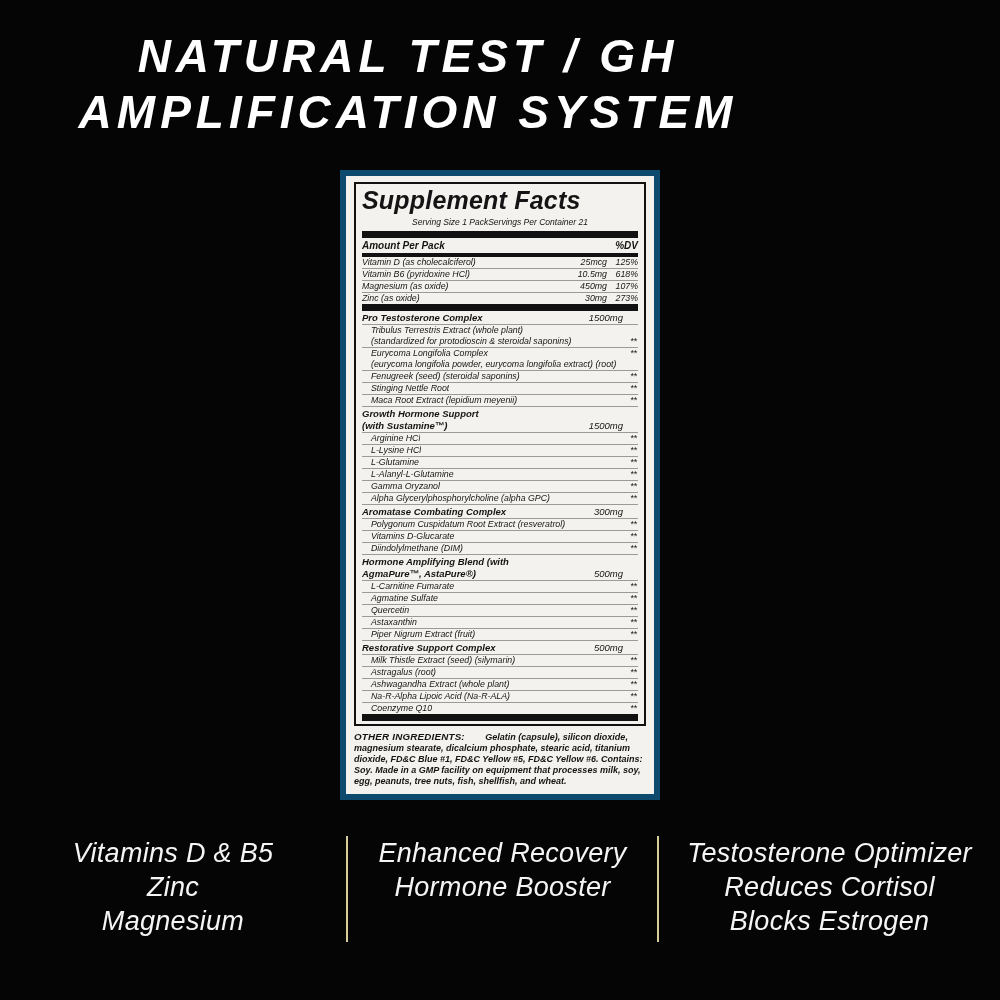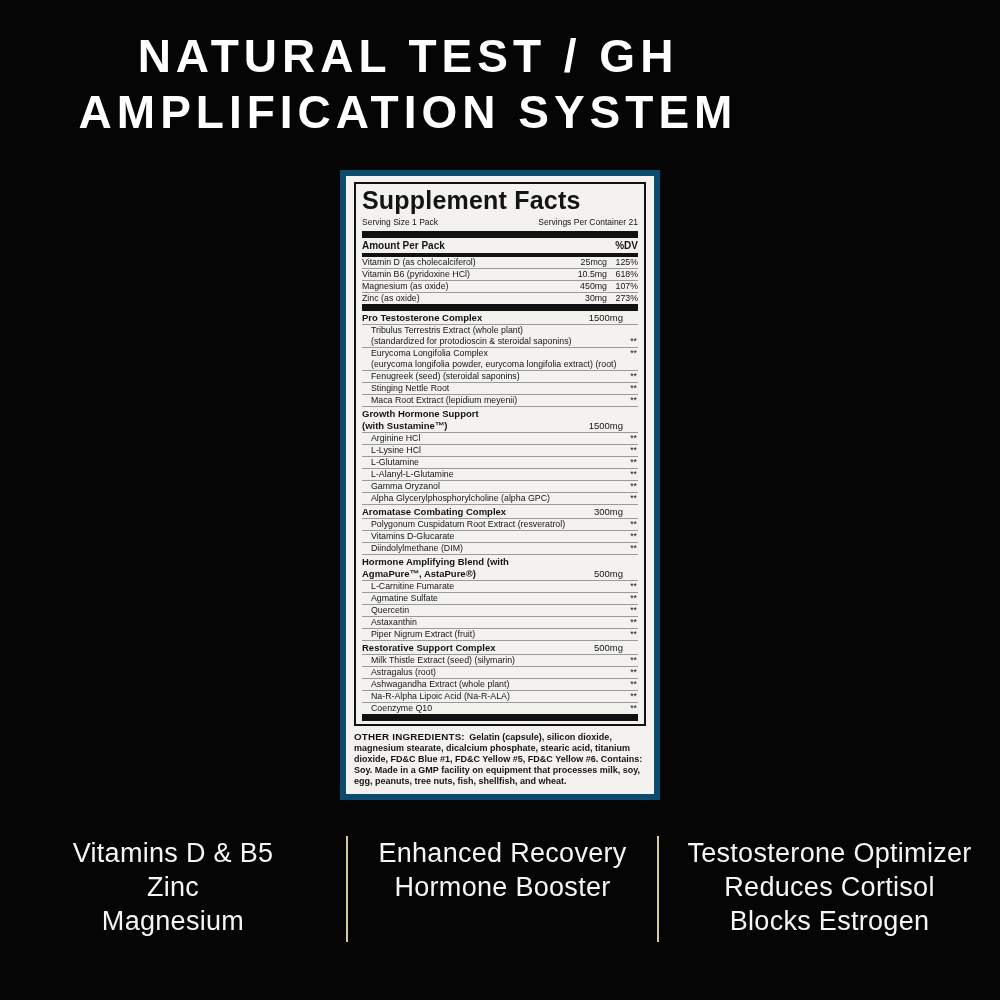--- a/index.html
+++ b/index.html
@@ -2,50 +2,50 @@
 <html style="--bg: #050505; --headline: #ffffff; --panel: #f4f2ee; --ink: #141414; --benefit: #f5f5f5; --divider: #d6cd9b;"><head>
 <meta charset="utf-8">
 <style>
   :root{
     --bg:#050505; --panel:#f4f2ee; --ink:#141414; --hairline:#9a9a9a;
     --divider:#d6cd9b; --benefit:#f5f5f5; --headline:#ffffff;
   }
   *{margin:0;padding:0;box-sizing:border-box;}
   html,body{background:var(--bg);}
   body{width:1000px;height:1000px;overflow:hidden;font-family:"Liberation Sans",sans-serif;}
-  .stage{position:relative;width:816px;height:1000px;background:var(--bg);}
+  .stage{position:relative;width:816px;height:1000px;background:var(--bg);font-style:italic;}
 
   .headline{position:absolute;top:28px;left:0;width:100%;text-align:center;
     color:var(--headline);font-weight:bold;font-size:46px;line-height:56px;letter-spacing:5px;}
 
   .panel{position:absolute;left:340px;top:170px;width:320px;height:630px;
     background:var(--panel);color:var(--ink);padding:6px 8px;overflow:hidden;
     border:6px solid #0c4a6e;}
   .sf-box{border:2px solid #121212;padding:3px 6px 3px;background:var(--panel);}
   .sf-title{font-weight:bold;font-size:25px;line-height:27px;letter-spacing:0.2px;}
-  .serving{display:flex;justify-content:space-between;font-size:8.5px;line-height:10px;padding:3px 0 4px;}
+  .serving{display:flex;justify-content:center;font-size:8.5px;line-height:10px;padding:3px 0 4px;}
   .bar{height:7px;background:#121212;}
   .bar.mid{height:4px;}
   .apr{display:flex;justify-content:space-between;font-weight:bold;font-size:10px;line-height:11px;padding:2px 0;}
   .row{display:flex;justify-content:space-between;align-items:baseline;
     font-size:8.8px;line-height:11px;border-top:1px solid var(--hairline);}
   .row.first,.row.cont{border-top:none;}
   .nm{white-space:nowrap;overflow:hidden;}
   .ind{padding-left:9px;}
   .vals{display:flex;gap:6px;}
   .dv{min-width:25px;text-align:right;}
   .mark{padding-right:1px;}
   .sec-h{display:flex;justify-content:space-between;font-weight:bold;
     font-size:9.5px;line-height:12px;border-top:1px solid var(--hairline);padding-top:1px;}
   .sec-h.first{border-top:none;}
   .sec-h.cont2{border-top:none;padding-top:0;}
   .amt-col{font-weight:normal;margin-right:15px;white-space:nowrap;}
   .foot{font-weight:bold;font-size:9px;line-height:11px;padding-top:3px;}
   .other{margin-top:5px;font-weight:bold;font-size:9px;line-height:11px;text-align:left;}
-  .other .lead{font-size:9.8px;letter-spacing:0.2px;margin-right:2px;}
+  .other .lead{font-size:9.8px;letter-spacing:0.2px;margin-right:18px;}
 
   .benefits{position:absolute;left:0;top:836px;width:1000px;display:flex;align-items:stretch;}
   .bcol{color:var(--benefit);text-align:center;font-size:27px;line-height:34px;letter-spacing:0.3px;}
   .bcol[data-col="0"]{width:346px;}
   .bcol[data-col="1"]{width:309px;}
   .bcol[data-col="2"]{width:341px;}
   .bdivider{width:2px;background:var(--divider);min-height:106px;}
 </style>
 </head>
 <body>

